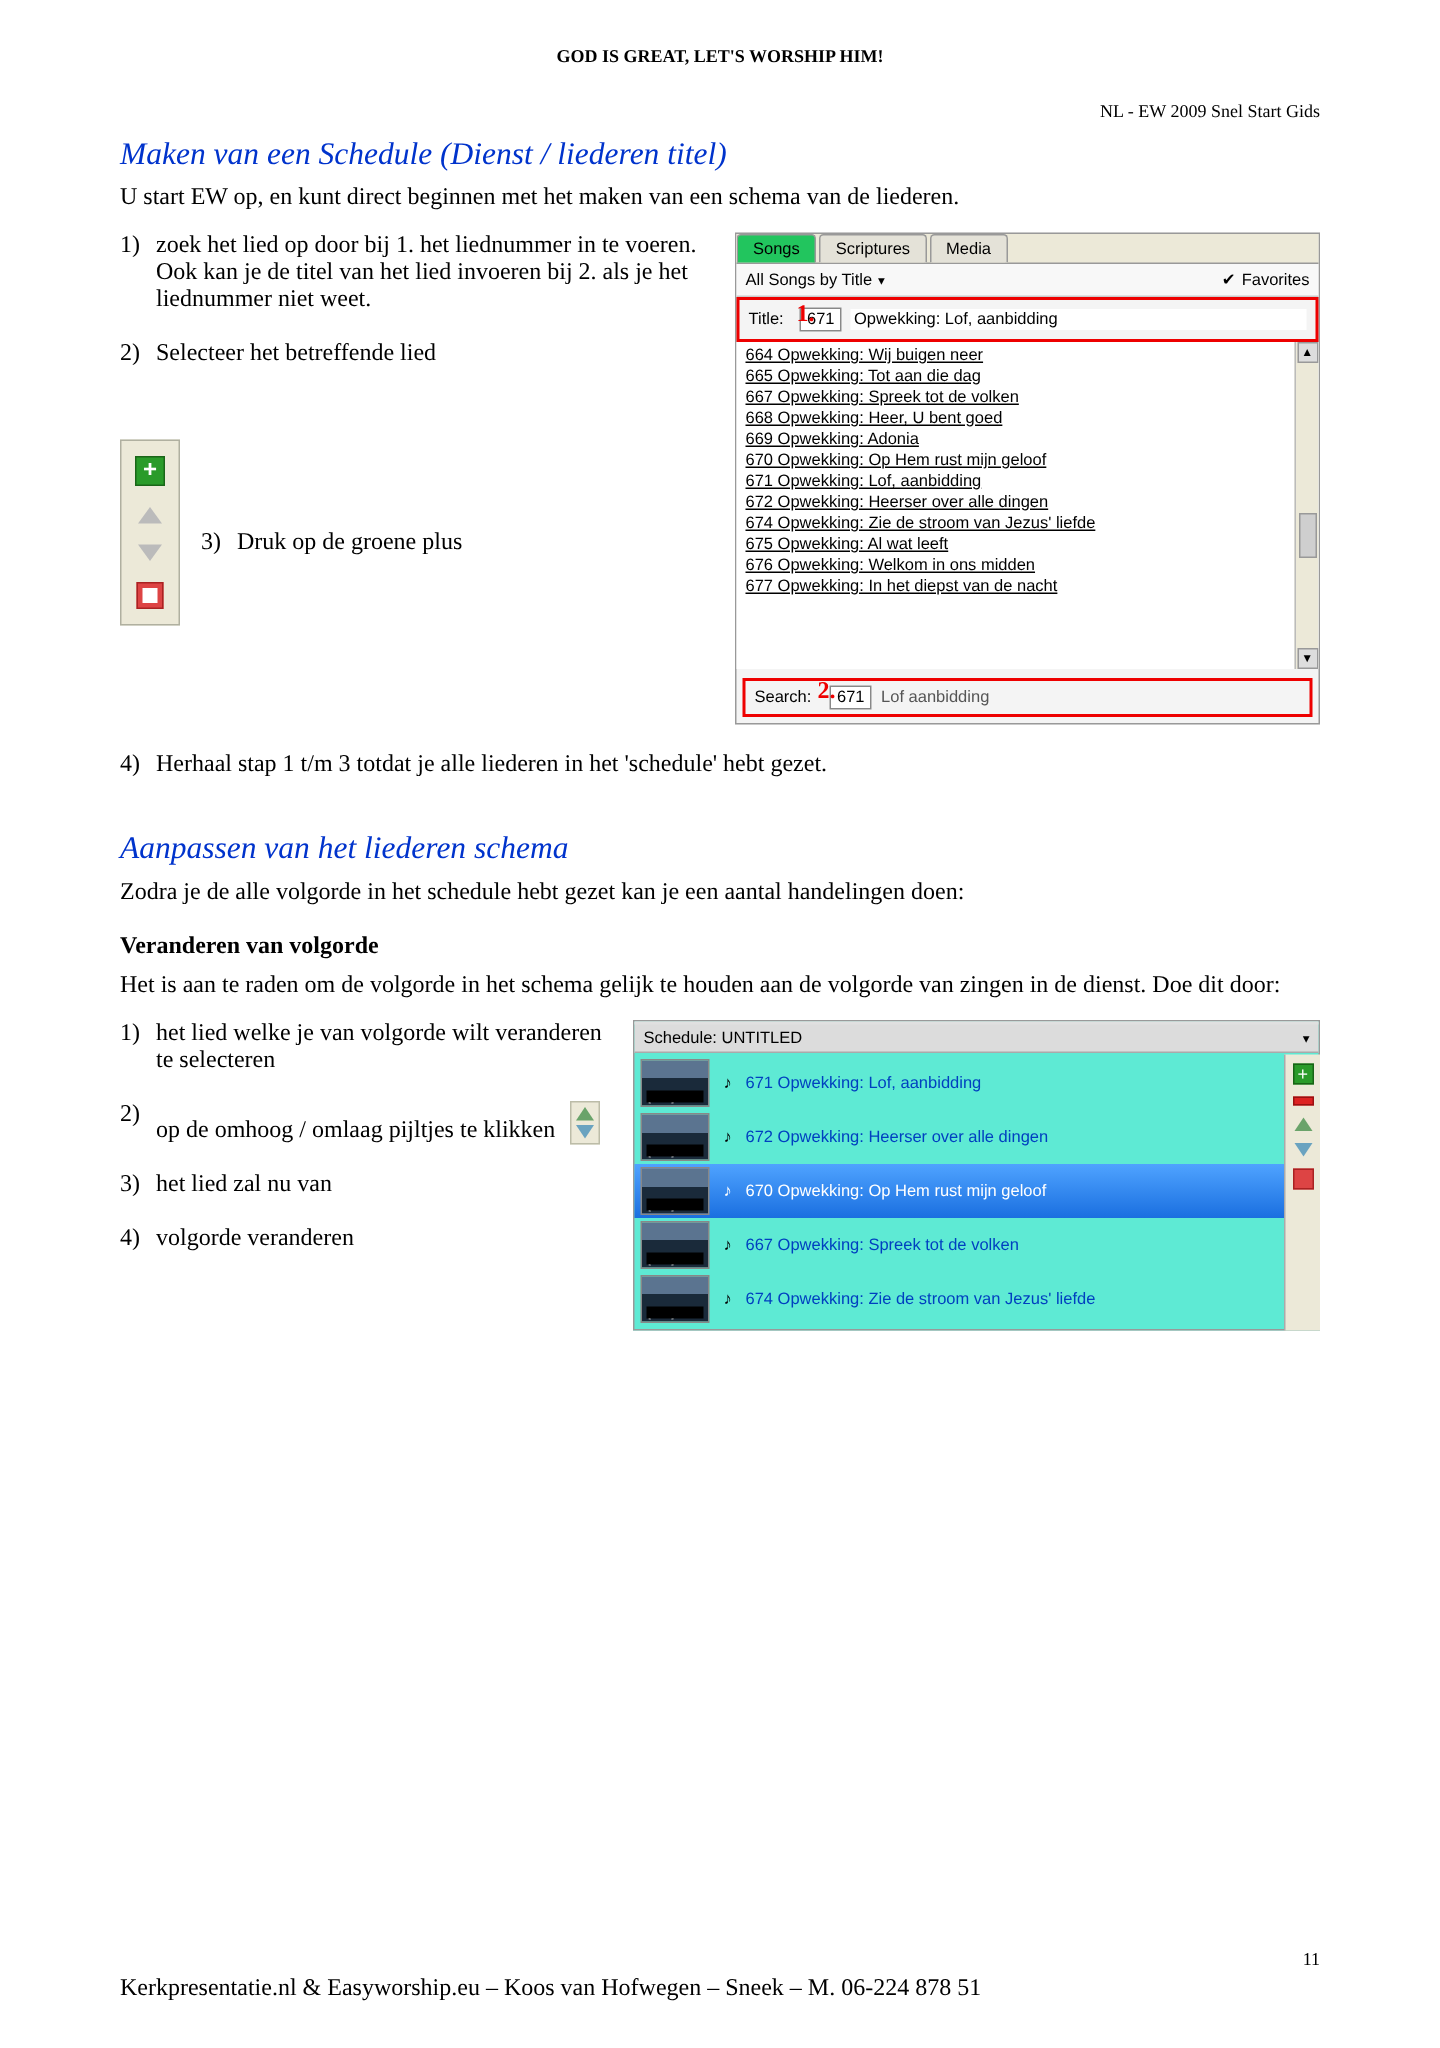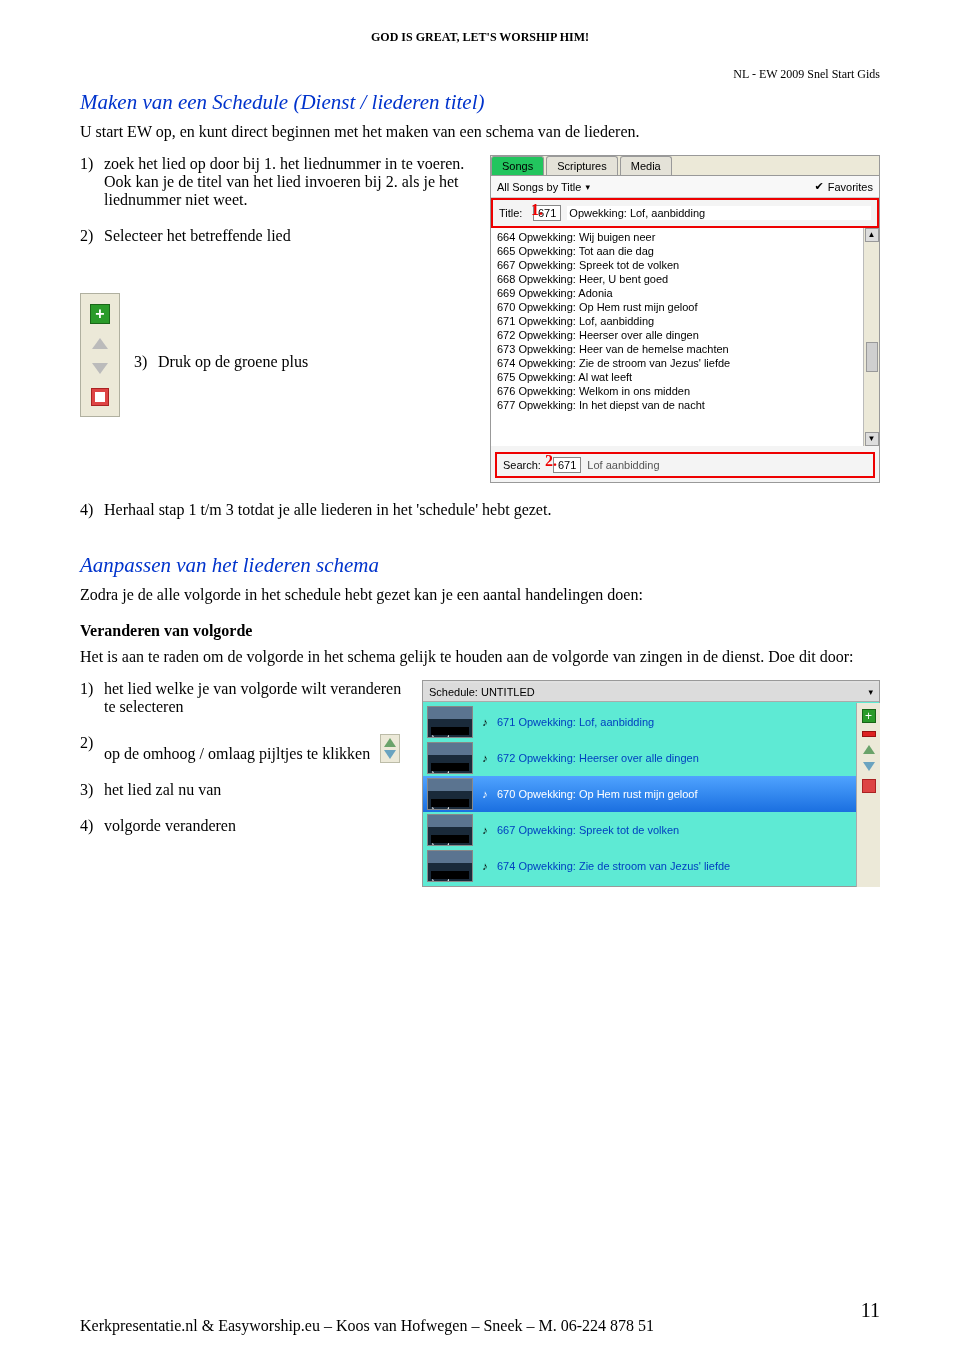--- a/index.html
+++ b/index.html
@@ -67,20 +67,21 @@
     position: absolute; left: 40px; top: 3px;
     color: #e00; font-weight: bold; font-size: 16px; font-family: "Times New Roman";
   }
   .title-row-wrap { position: relative; }
   .song-list {
     background: #fff;
     height: 218px;
     overflow: hidden;
     padding: 2px 0;
     position: relative;
+    text-decoration: underline;
   }
   .song-list .item { padding: 1px 6px; white-space: nowrap; }
   .scroll-track {
     position: absolute; right: 0; top: 0; bottom: 0; width: 16px;
     background: #ece9d8; border-left: 1px solid #bbb;
     display: flex; flex-direction: column; justify-content: space-between; align-items: center;
   }
   .scroll-btn { width: 14px; height: 14px; background: #ddd; border: 1px solid #999; font-size: 8px; text-align: center; line-height: 12px; }
   .scroll-thumb { width: 12px; height: 30px; background: #cfcfcf; border: 1px solid #999; margin-top: 40px; }
   .search-row {
@@ -171,21 +172,21 @@
   .mini-up { border-bottom: 9px solid #6aa36a; }
   .mini-dn { border-top: 9px solid #6aa3c0; }
   .mini-ppt { width: 14px; height: 14px; background: #d44; border: 1px solid #a22; }
 
   .subhead { font-weight: bold; font-size: 16px; margin: 18px 0 8px 0; }
 
   .footer {
     position: absolute; bottom: 30px; left: 80px; right: 80px;
     font-size: 16px; text-align: left;
   }
-  .pagenum { position: absolute; right: 0; top: -18px; font-size: 20px; }
+  .pagenum { position: absolute; right: 0; top: -18px; font-size: 12px; }
 
   .flex-row { display: flex; align-items: flex-start; gap: 14px; }
   .inline-middle { display: flex; align-items: flex-end; gap: 2px; }
 
 </style>
 </head>
 <body>
 
 <div class="doc-header">GOD IS GREAT, LET'S WORSHIP HIM!</div>
 
@@ -253,21 +254,20 @@
       </div>
       <div class="song-list">
         <div class="item">664 Opwekking: Wij buigen neer</div>
         <div class="item">665 Opwekking: Tot aan die dag</div>
         <div class="item">667 Opwekking: Spreek tot de volken</div>
         <div class="item">668 Opwekking: Heer, U bent goed</div>
         <div class="item">669 Opwekking: Adonia</div>
         <div class="item">670 Opwekking: Op Hem rust mijn geloof</div>
         <div class="item">671 Opwekking: Lof, aanbidding</div>
         <div class="item">672 Opwekking: Heerser over alle dingen</div>
-        <div class="item">673 Opwekking: Heer van de hemelse machten</div>
         <div class="item">674 Opwekking: Zie de stroom van Jezus' liefde</div>
         <div class="item">675 Opwekking: Al wat leeft</div>
         <div class="item">676 Opwekking: Welkom in ons midden</div>
         <div class="item">677 Opwekking: In het diepst van de nacht</div>
         <div class="scroll-track">
           <div class="scroll-btn">▲</div>
           <div class="scroll-thumb"></div>
           <div class="scroll-btn">▼</div>
         </div>
       </div>

